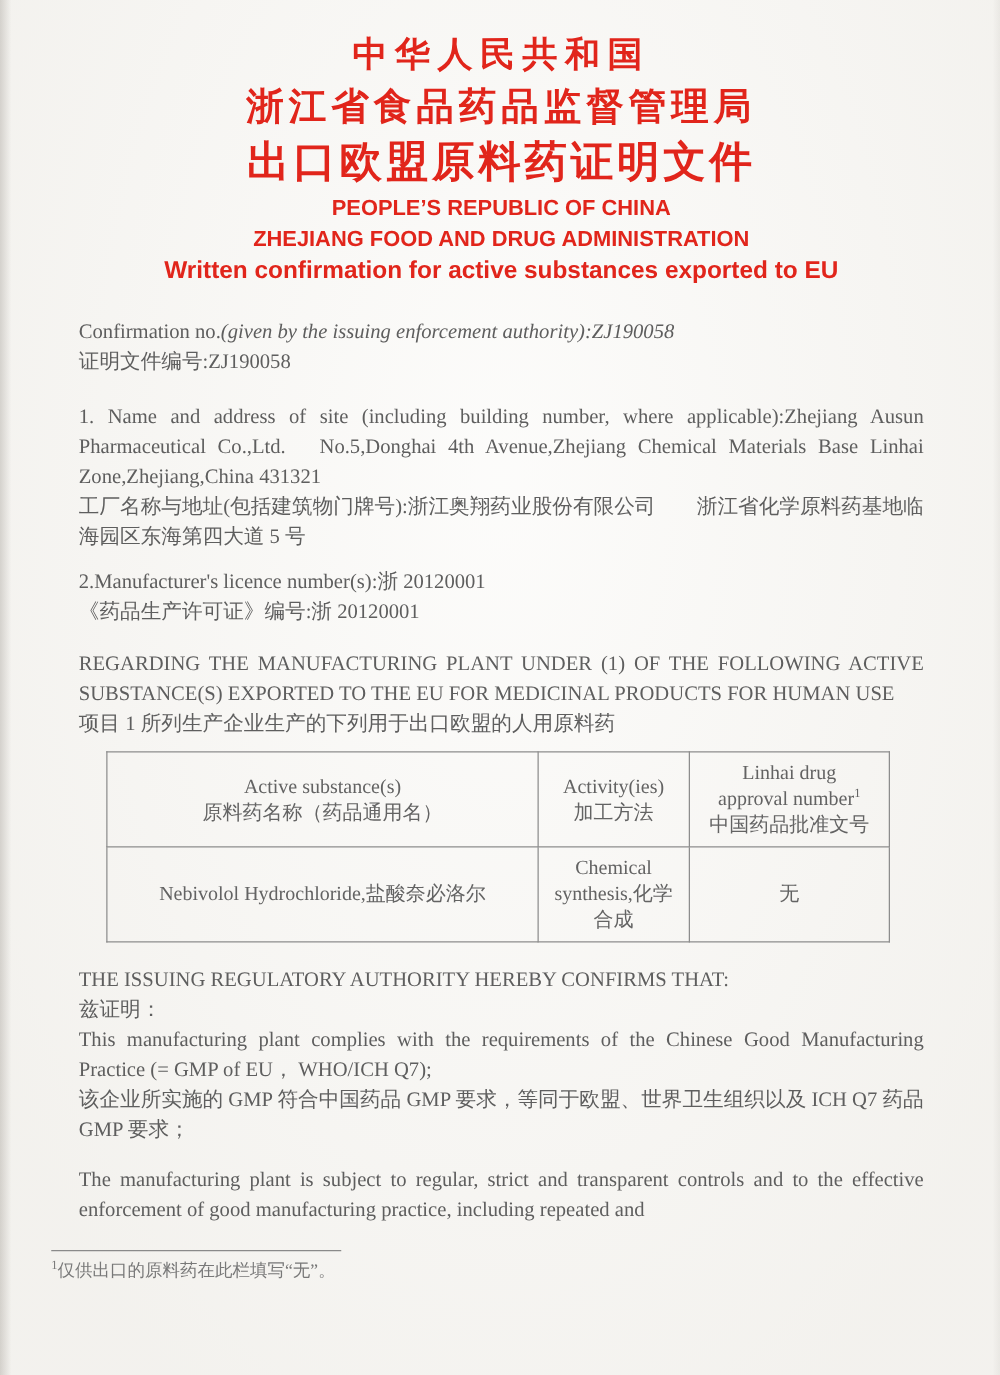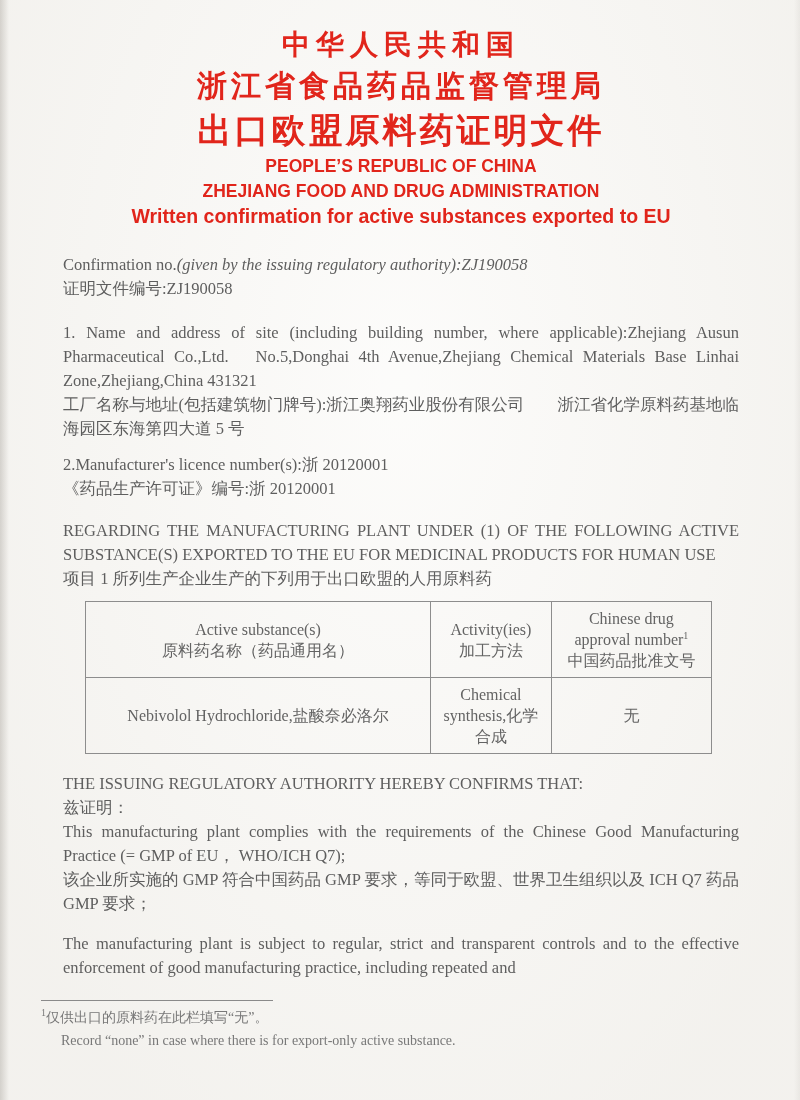--- a/index.html
+++ b/index.html
@@ -93,21 +93,21 @@
     <div class="hdr">
       <div class="cn-title cn1 red">中华人民共和国</div>
       <div class="cn-title cn2 red">浙江省食品药品监督管理局</div>
       <div class="cn-title cn3 red">出口欧盟原料药证明文件</div>
       <div class="en-title en1 red">PEOPLE’S REPUBLIC OF CHINA</div>
       <div class="en-title en2 red">ZHEJIANG FOOD AND DRUG ADMINISTRATION</div>
       <div class="en-title en3 red">Written confirmation for active substances exported to EU</div>
     </div>
 
     <div class="confirm-block">
-      <p><span>Confirmation no.</span><span class="it">(given by the issuing regulatory authority):ZJ190058</span></p>
+      <p><span>Confirmation no.</span><span class="it">(given by the issuing enforcement authority):ZJ190058</span></p>
       <p>证明文件编号:ZJ190058</p>
     </div>
 
     <div class="item1">
       <p>1. Name and address of site (including building number, where applicable):Zhejiang Ausun Pharmaceutical Co.,Ltd.　No.5,Donghai 4th Avenue,Zhejiang Chemical Materials Base Linhai Zone,Zhejiang,China 431321</p>
       <p>工厂名称与地址(包括建筑物门牌号):浙江奥翔药业股份有限公司　　浙江省化学原料药基地临海园区东海第四大道 5 号</p>
     </div>
 
     <div class="item2">
       <p>2.Manufacturer's licence number(s):浙 20120001</p>
@@ -124,21 +124,21 @@
         <tr>
           <td class="c1">
             <div>Active substance(s)</div>
             <div>原料药名称（药品通用名）</div>
           </td>
           <td class="c2">
             <div>Activity(ies)</div>
             <div>加工方法</div>
           </td>
           <td class="c3">
-            <div>Chinese drug</div>
+            <div>Linhai drug</div>
             <div><span>approval number</span><sup>1</sup></div>
             <div>中国药品批准文号</div>
           </td>
         </tr>
         <tr>
           <td class="c1">Nebivolol Hydrochloride,盐酸奈必洛尔</td>
           <td class="c2">Chemical synthesis,化学合成</td>
           <td class="c3">无</td>
         </tr>
       </tbody>
@@ -150,15 +150,14 @@
       <p>This manufacturing plant complies with the requirements of the Chinese Good Manufacturing Practice (= GMP of EU， WHO/ICH Q7);</p>
       <p>该企业所实施的 GMP 符合中国药品 GMP 要求，等同于欧盟、世界卫生组织以及 ICH Q7 药品 GMP 要求；</p>
       <p class="p-gap">The manufacturing plant is subject to regular, strict and transparent controls and to the effective enforcement of good manufacturing practice, including repeated and</p>
     </div>
 
   </div>
 
   <div class="footnote">
     <div class="fn-rule"></div>
     <div><sup>1</sup><span>仅供出口的原料药在此栏填写“无”。</span></div>
-    <div class="fn-en">Record “none” in case where there is for export-only active substance.</div>
   </div>
 </div>
 
 </body></html>

